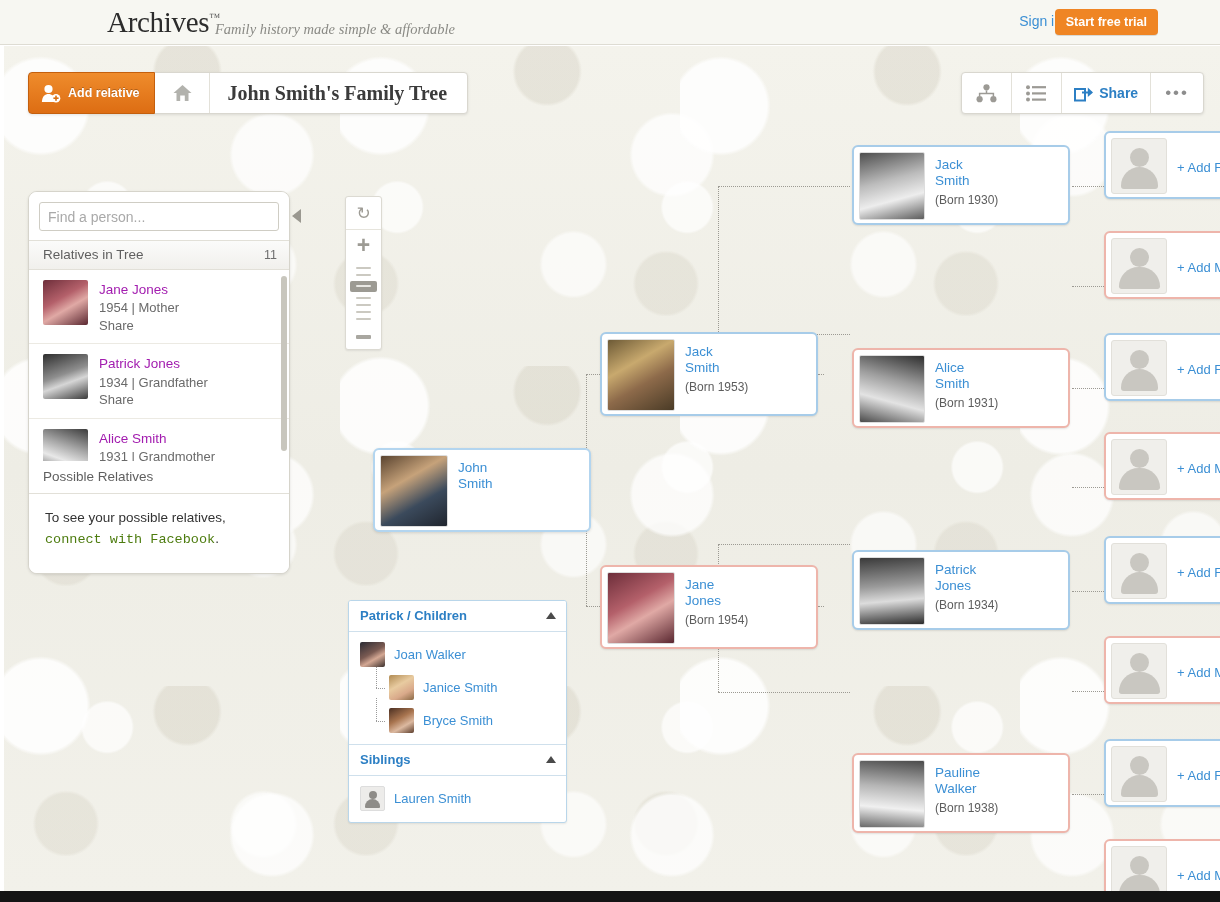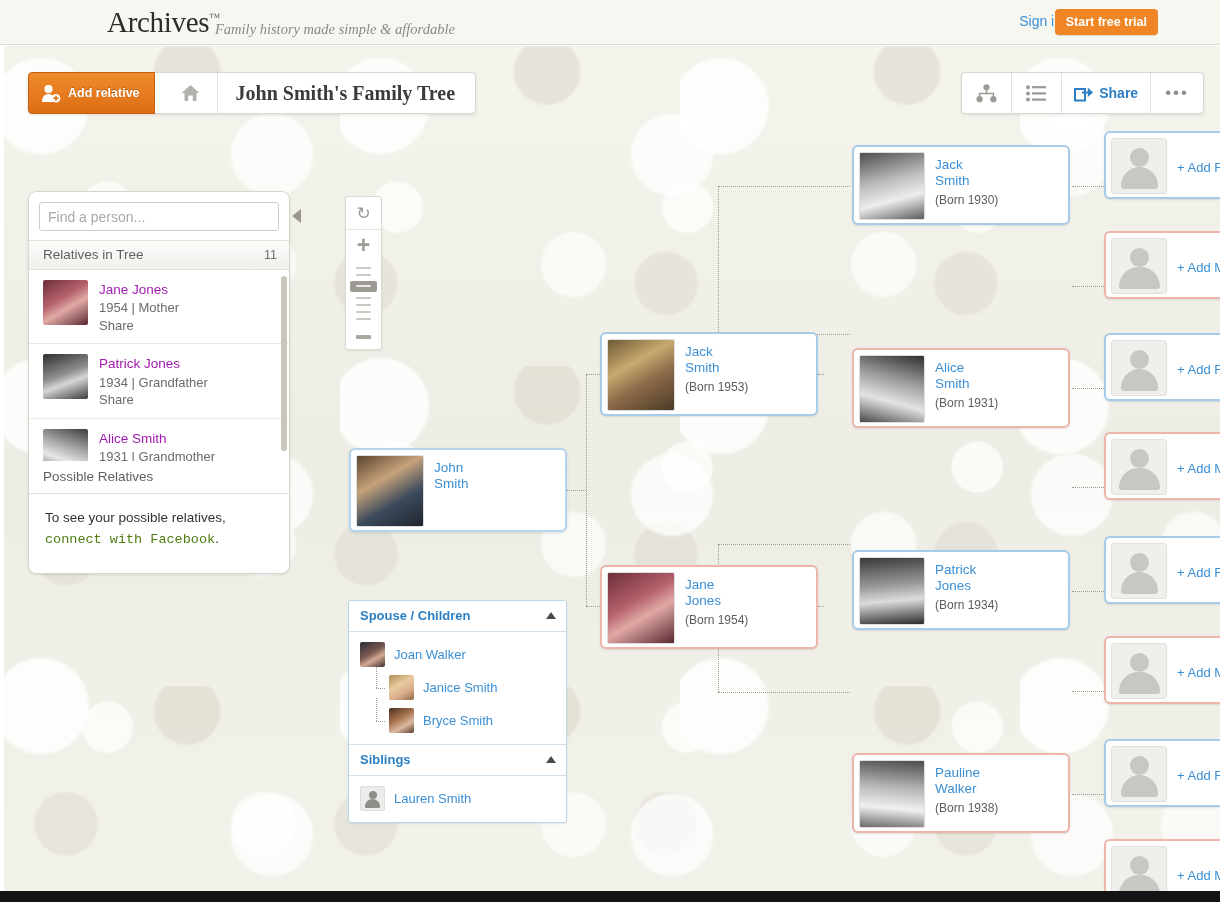--- a/index.html
+++ b/index.html
@@ -72,21 +72,21 @@
   
   .toolpanel {
     position: absolute;
     background: #ffffff;
     border: 1px solid #d9d7cf;
     border-radius: 4px;
     box-shadow: 0 1px 3px rgba(0,0,0,.10);
   }
   #toolbar-left { left: 28px; top: 72px; height: 42px; display: flex; align-items: stretch; }
   #add-relative {
-    margin: -1px 9px -1px -1px;
+    margin: -1px 1px -1px -1px;
     background: linear-gradient(180deg,#ef8c2c 0%, #dd6d13 100%);
     border: 1px solid #c45f0d;
     border-radius: 4px 0 0 4px;
     color: #fff; font-size: 12.5px; font-weight: bold;
     padding: 0 14px 0 12px;
     display: flex; align-items: center; gap: 7px;
     cursor: pointer; white-space: nowrap;
   }
   #add-relative .txt { text-shadow: 0 -1px 0 rgba(0,0,0,.25); }
   .tb-btn {
@@ -209,21 +209,21 @@
   
   .card {
     position: absolute;
     background: #ffffff;
     border-radius: 6px;
     padding: 4px;
     box-shadow: 0 1px 2px rgba(0,0,0,.10);
   }
   .card.male   { border: 2px solid #a7cce9; }
   .card.female { border: 2px solid #eeb5ab; }
-  .card.focus  { border: 2px solid #b3d5ef; box-shadow: 0 0 0 2px #ffffff inset, 0 1px 3px rgba(0,0,0,.12); }
+  .card.focus  { border: 2px solid #b3d5ef; box-shadow: 0 0 0 2px #ffffff inset, 0 1px 3px rgba(0,0,0,.12); margin-left: 24px; }
   .card-inner { display: flex; gap: 10px; border:1px solid #fff; border-radius:4px; height:100%; }
   .card-photo {
     flex: 0 0 auto; border-radius: 2px; background-size: cover; background-position: center 18%;
     border: 1px solid #ddd;
   }
   .card-text { padding-top: 5px; line-height: 1.18; }
   .card-name { font-size: 13.5px; color: #3b8fd4; }
   .card-born { font-size: 12px; color: #5c5c5c; margin-top: 4px; }
 
   
@@ -479,21 +479,21 @@
       <div class="ph">
           <div class="head"></div>
           <div class="body"></div>
         </div>
       <div class="addlabel">+ Add Mother</div>
     </div>
   </div>
 
   <div id="family-panel">
     <div class="fp-head">
-      <span>Spouse / Children</span>
+      <span>Patrick / Children</span>
       <span class="fp-caret"></span>
     </div>
     <div class="fp-body">
       <div class="fp-row">
         <div class="fp-av ph-joan"></div>
         <span class="fp-name">Joan Walker</span>
       </div>
       <div class="fp-row child">
         <div class="fp-av ph-janice"></div>
         <span class="fp-name">Janice Smith</span>

